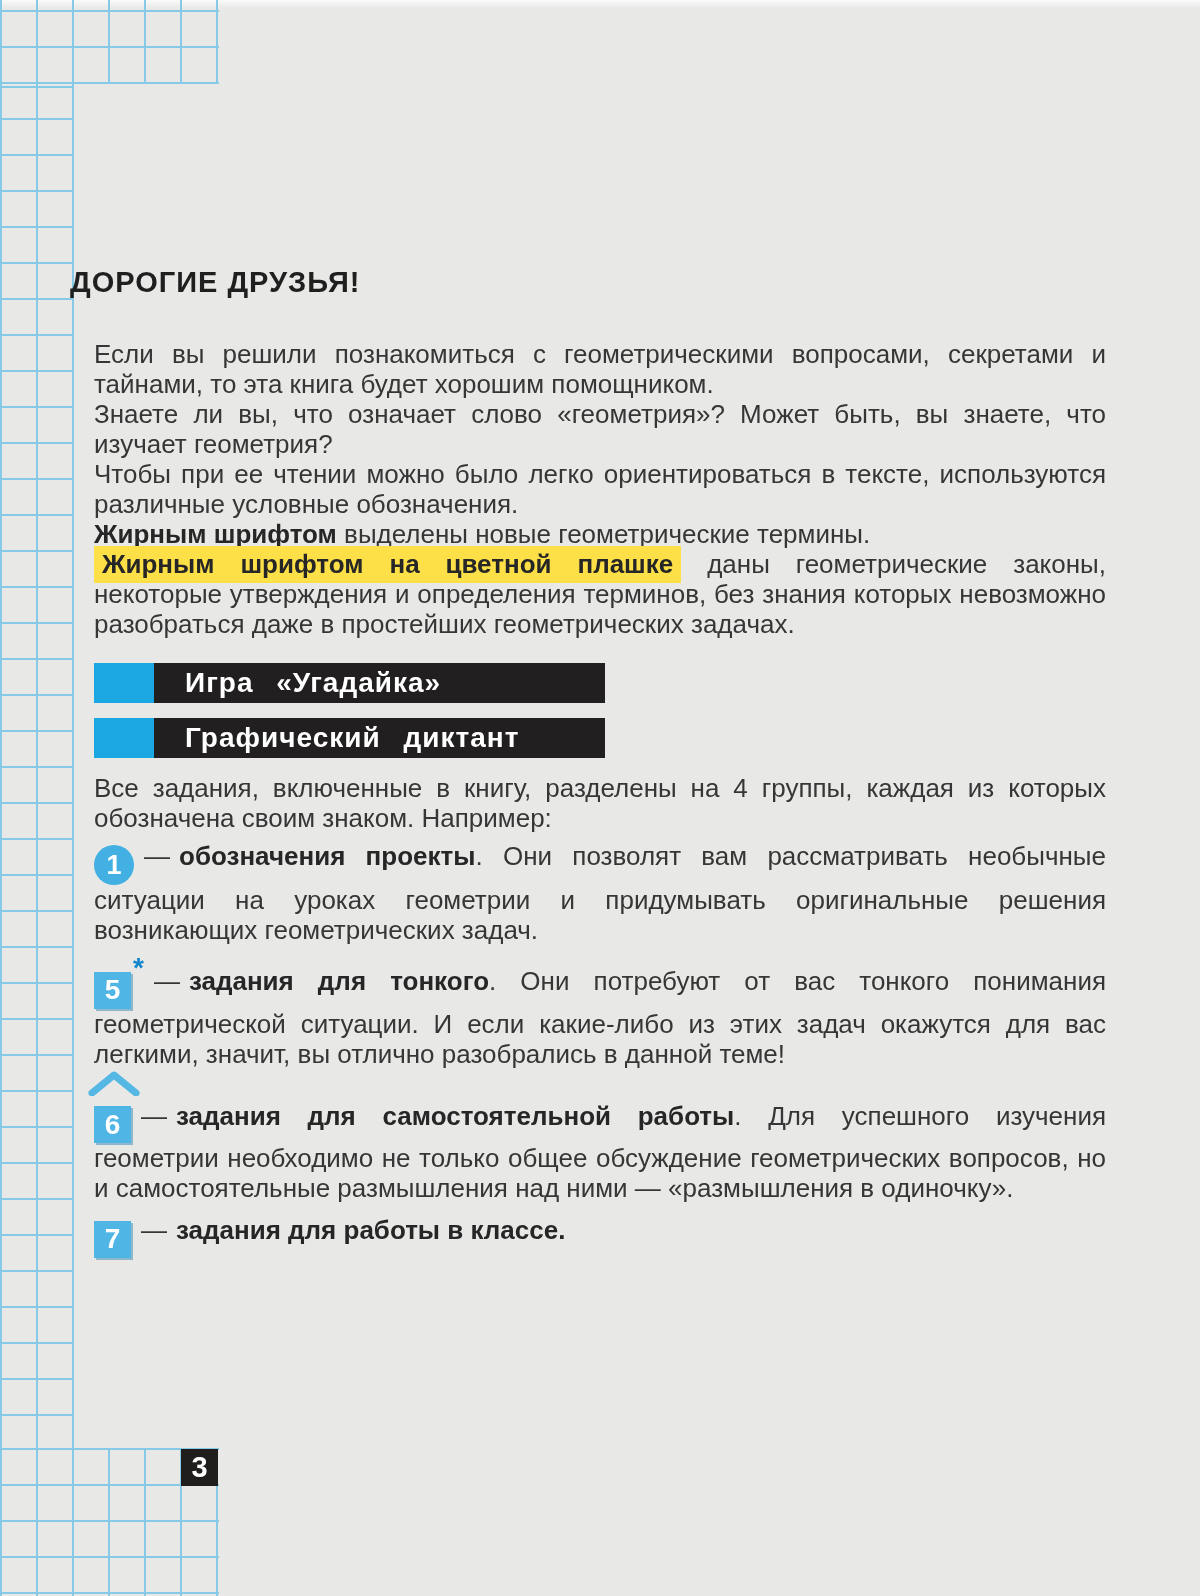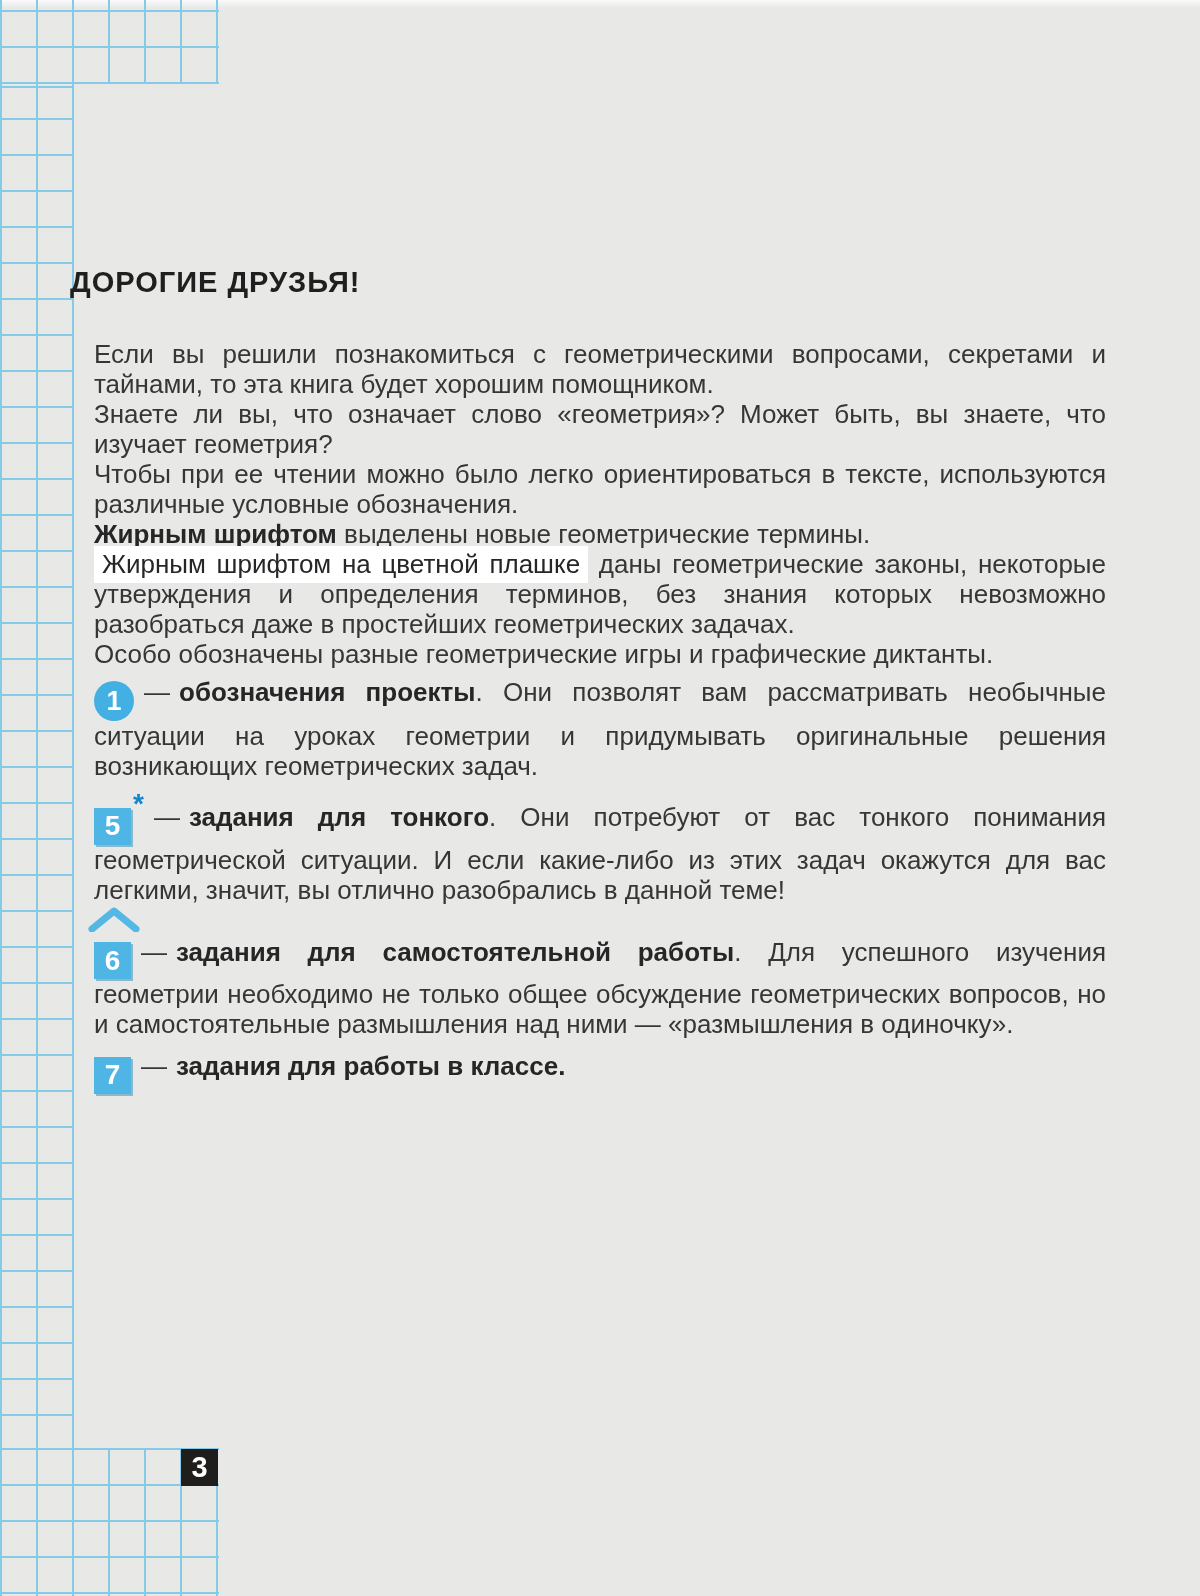--- a/index.html
+++ b/index.html
@@ -49,22 +49,22 @@
   }
   .bt {
     margin: 0;
     font-size: 26px; line-height: 30px;
     text-align: justify;
     color: #363636;
   }
   .body-block { margin-top: 40px; }
   .bt b { color: #262626; }
   .hl {
-    background: #ffffff;
-    font-weight: normal; color: #262626;
+    background: #fde047;
+    font-weight: bold; color: #262626;
     padding: 3px 8px 4px 8px;
     -webkit-box-decoration-break: clone;
     box-decoration-break: clone;
   }
 
   
   .banners { margin-top: 24px; }
   .banner { width: 511px; height: 40px; display: flex; margin-bottom: 15px; }
   .banner .blue { width: 60px; background: #1ba7e2; flex: none; }
   .banner .bar {
@@ -119,24 +119,34 @@
 <div class="content">
 
   <h1 class="title">ДОРОГИЕ ДРУЗЬЯ!</h1>
 
   <div class="body-block">
     <p class="bt">Если вы решили познакомиться с геометрическими вопросами, секретами и тайнами, то эта книга будет хорошим помощником.</p>
     <p class="bt">Знаете ли вы, что означает слово «геометрия»? Может быть, вы знаете, что изучает геометрия?</p>
     <p class="bt">Чтобы при ее чтении можно было легко ориентироваться в тексте, используются различные условные обозначения.</p>
     <p class="bt"><b>Жирным шрифтом</b><span> выделены новые геометрические термины.</span></p>
     <p class="bt"><span class="hl">Жирным шрифтом на цветной плашке</span><span> даны геометрические законы, некоторые утверждения и определения терминов, без знания которых невозможно разобраться даже в простейших геометрических задачах.</span></p>
-    <p class="bt">Особо обозначены разные геометрические игры и графические диктанты.</p>
   </div>
 
+  <div class="banners">
+    <div class="banner">
+      <div class="blue"></div>
+      <div class="bar">Игра «Угадайка»</div>
+    </div>
+    <div class="banner">
+      <div class="blue"></div>
+      <div class="bar">Графический диктант</div>
+    </div>
+  </div>
 
+  <p class="bt groups-intro">Все задания, включенные в книгу, разделены на 4 группы, каждая из которых обозначена своим знаком. Например:</p>
 
   <p class="bt item">
     <span class="num-icon icon-circle">
         <span>1</span>
       </span><span class="dash">—</span><b>обозначения проекты</b><span>. Они позволят вам рассматривать необычные ситуации на уроках геометрии и придумывать оригинальные решения возникающих геометрических задач.</span>
   </p>
 
   <p class="bt item">
     <span class="num-icon icon-square">
         <span>5</span>

